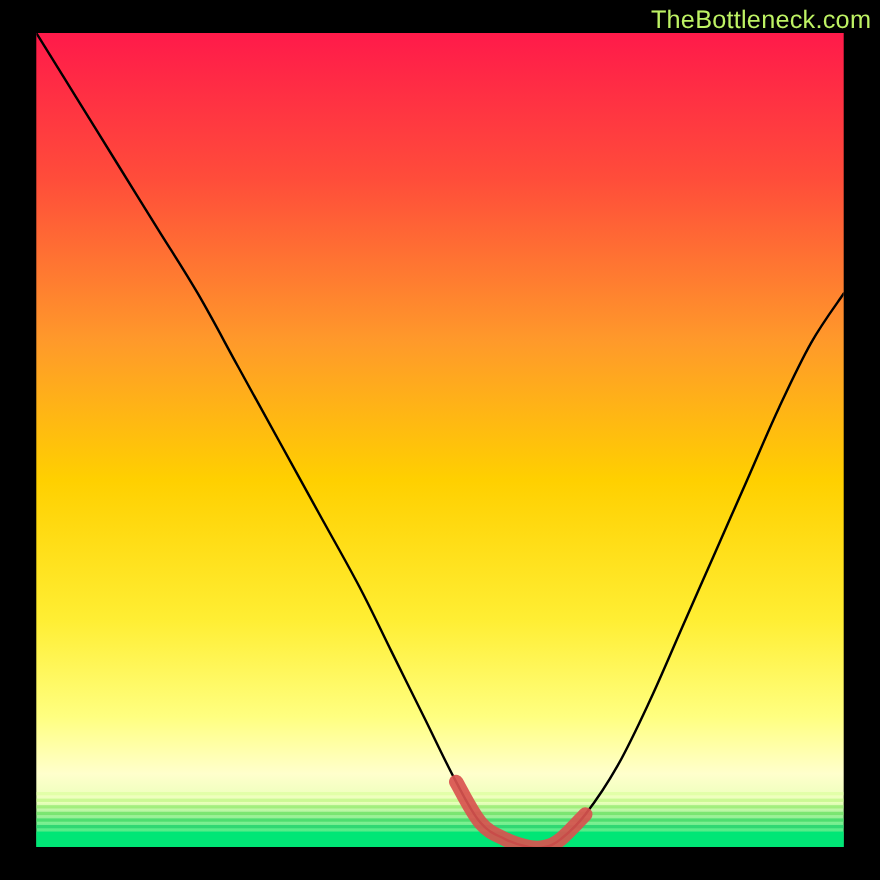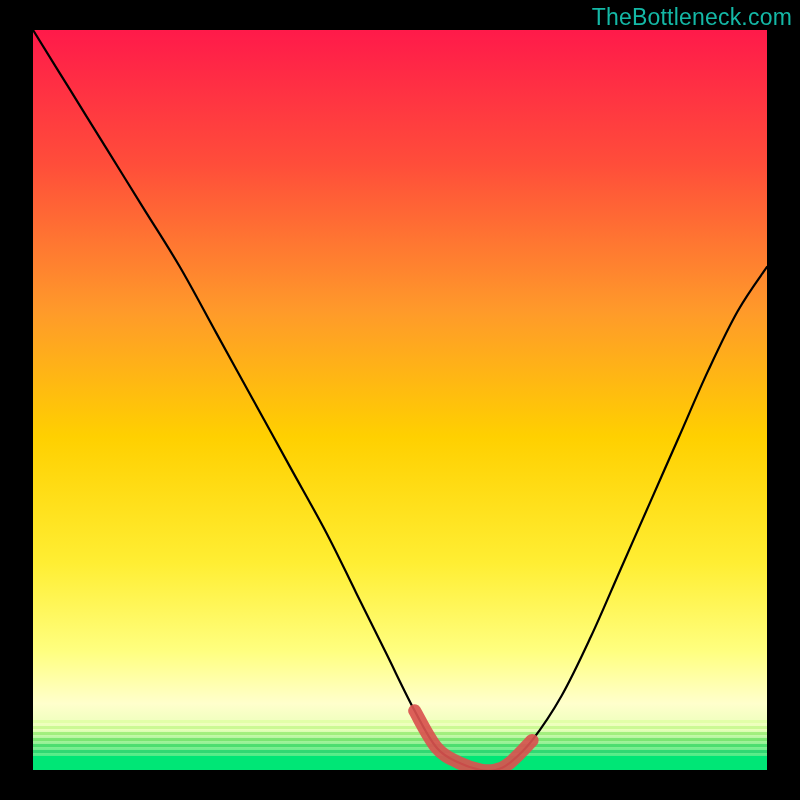--- a/index.html
+++ b/index.html
@@ -14,21 +14,21 @@
   .frame {
     position: relative;
     width: 800px;
     height: 800px;
     background: #000;
   }
   .watermark {
     position: absolute;
     top: 4px;
     right: 8px;
-    color: #14b8a6;
+    color: #bef264;
     font-size: 23px;
     font-weight: 400;
     letter-spacing: 0.2px;
     z-index: 100;
     user-select: none;
   }
   svg {
     position: absolute;
     left: 0;
     top: 0;

